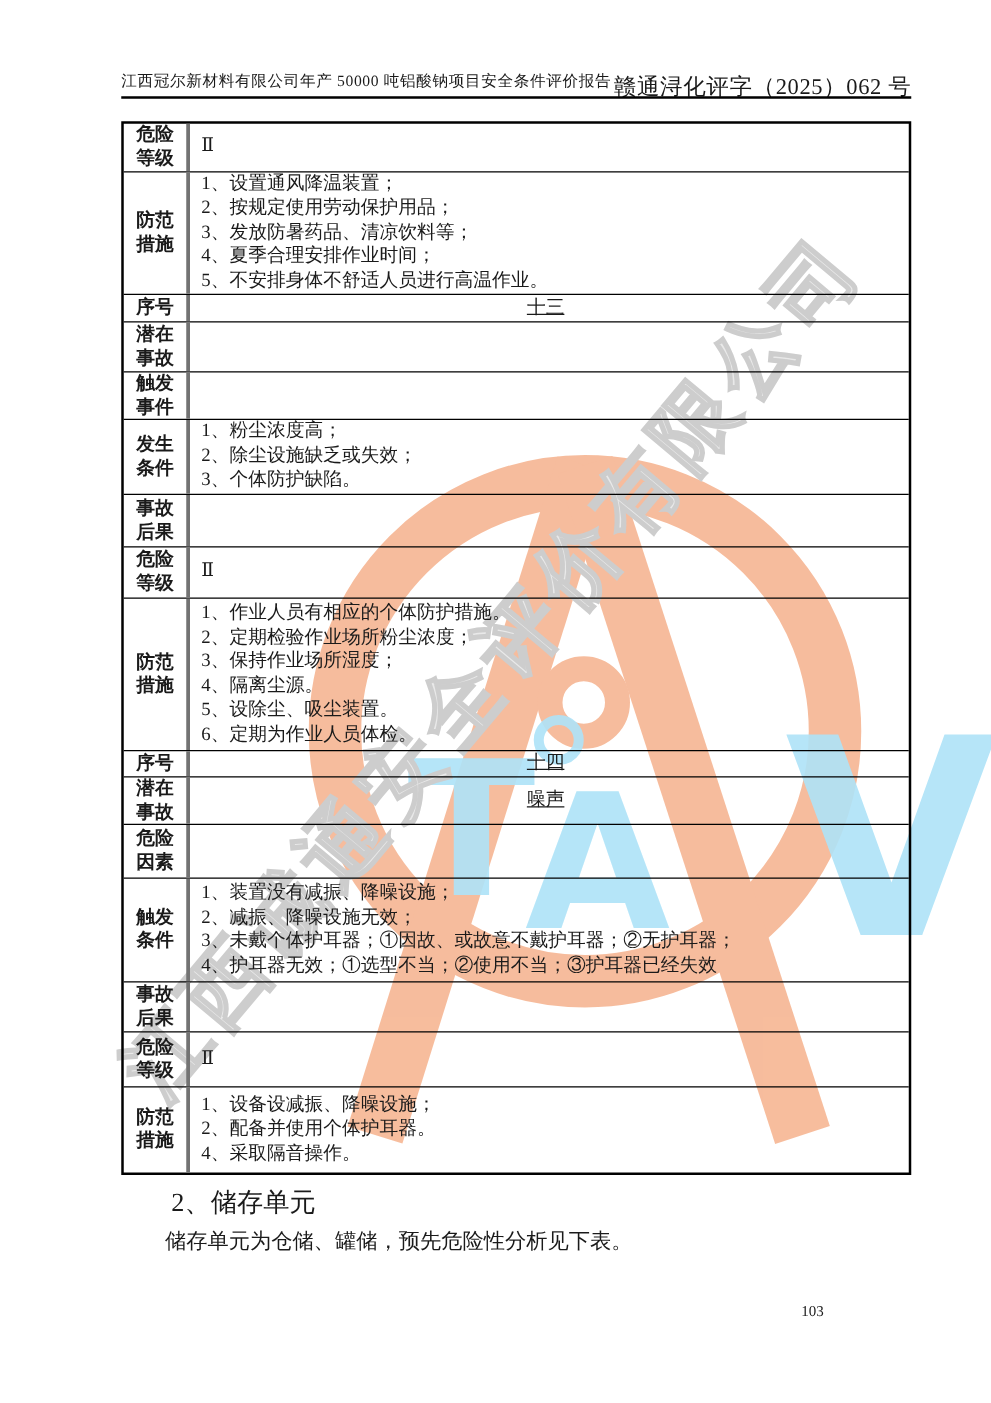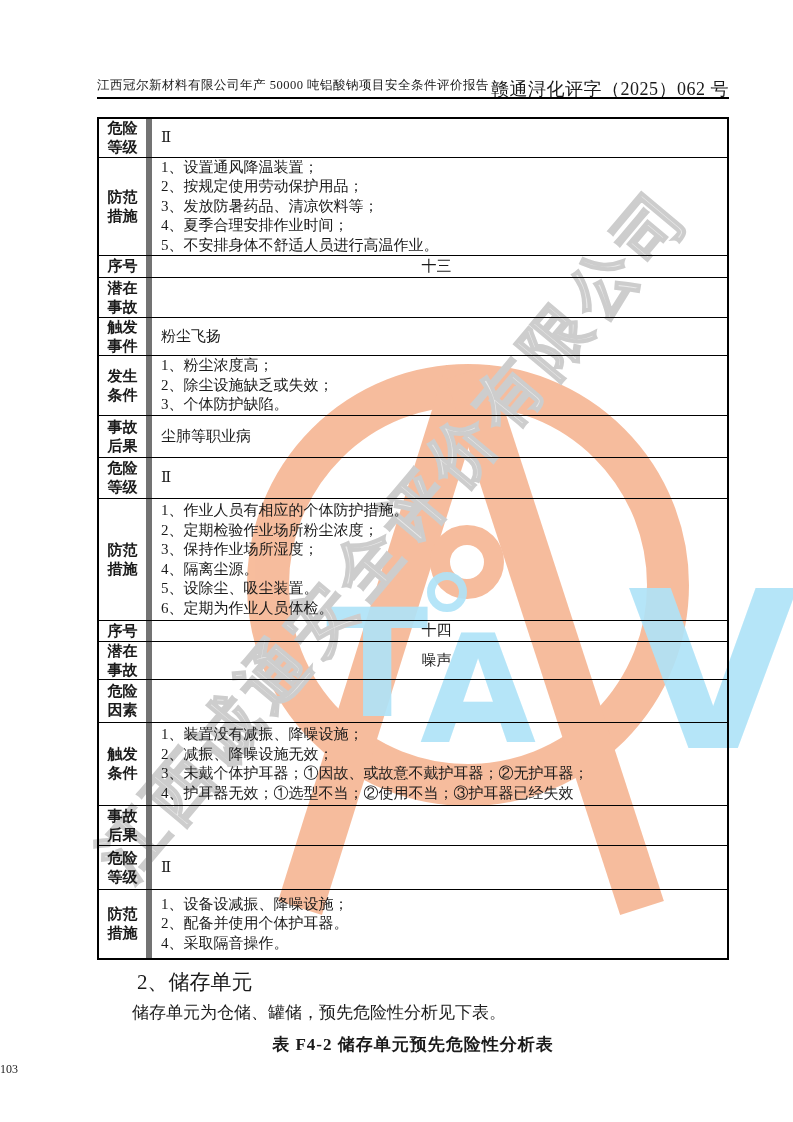--- a/index.html
+++ b/index.html
@@ -10,46 +10,46 @@
   
   .watermark { position:absolute; inset:0; z-index:0; pointer-events:none; }
   .wm-text {
     position:absolute; left:78px; top:840px; width:980px;
     transform:rotate(-50deg); transform-origin:0 0;
     font-size:66px; letter-spacing:7px; font-weight:bold; white-space:nowrap;
     color:#e9e9e9; -webkit-text-stroke:2px #cdcdcd;
   }
 
   
-  .content { position:absolute; inset:0; z-index:1;margin-top:20px; }
+  .content { position:absolute; inset:0; z-index:1; }
 
   .header-left  { position:absolute; left:97px;  top:57px; font-size:12.5px; letter-spacing:0.5px; }
   .header-right { position:absolute; right:64px; top:57px; font-size:18px; letter-spacing:0.5px; }
   .header-rule  { position:absolute; left:97px; right:64px; top:77px; border-top:2px solid #000; }
 
   .pha-table { position:absolute; left:97px; top:97px; width:632px; border:2px solid #000; }
   .t-row { display:flex; border-bottom:1px solid #000; }
   .t-row:last-child { border-bottom:none; }
   .t-label {
-    width:53px; flex:0 0 53px; border-right:6px solid #737373;
+    width:53px; flex:0 0 53px; border-right:3px solid #737373;
     display:flex; align-items:center; justify-content:center;
     font-weight:bold; font-size:15px; line-height:19px; text-align:center;
     white-space:pre-line;
   }
   .t-value {
     flex:1; display:flex; align-items:center;
     font-size:15px; line-height:19.5px; padding:2px 6px 2px 9px;
     white-space:pre-line;
   }
-  .t-row.center .t-value { justify-content:center; text-align:center; padding-left:0; }
+  .t-row.center .t-value { justify-content:center; text-align:center; padding-left:0;text-decoration:underline; }
 
   .sec-heading { position:absolute; left:137px; top:948px;  font-size:21px; }
   .sec-para    { position:absolute; left:132px; top:981px;  font-size:17px;font-family:Liberation Serif, serif; }
   .tbl-caption { position:absolute; left:97px; width:632px; top:1013px; font-size:17px; font-weight:bold; text-align:center; letter-spacing:1px; }
-  .page-num    { position:absolute; left:0; width:659px; top:1042px; font-size:12px; text-align:left; }
+  .page-num    { position:absolute; left:0; width:659px; top:1042px; font-size:12px; text-align:right; }
 
   .logo-letter { font-family:"DejaVu Sans","Liberation Sans",sans-serif; font-weight:bold; }
 </style>
 </head>
 <body>
 
 <div class="page">
 
   <div class="watermark">
     <svg width="793" height="1122" viewBox="0 0 793 1122">
@@ -93,33 +93,31 @@
           <div class="t-label">序号</div>
           <div class="t-value">十三</div>
         </div>
       <div class="t-row" style="height:40px">
           <div class="t-label">潜在
 事故</div>
         </div>
       <div class="t-row" style="height:38px">
           <div class="t-label">触发
 事件</div>
-          <div class="t-value">粉尘飞扬</div>
         </div>
       <div class="t-row" style="height:60px">
           <div class="t-label">发生
 条件</div>
           <div class="t-value">1、粉尘浓度高；
 2、除尘设施缺乏或失效；
 3、个体防护缺陷。</div>
         </div>
       <div class="t-row" style="height:42px">
           <div class="t-label">事故
 后果</div>
-          <div class="t-value">尘肺等职业病</div>
         </div>
       <div class="t-row" style="height:41px">
           <div class="t-label">危险
 等级</div>
           <div class="t-value">Ⅱ</div>
         </div>
       <div class="t-row" style="height:122px">
           <div class="t-label">防范
 措施</div>
           <div class="t-value">1、作业人员有相应的个体防护措施。
@@ -163,17 +161,16 @@
           <div class="t-label">防范
 措施</div>
           <div class="t-value">1、设备设减振、降噪设施；
 2、配备并使用个体护耳器。
 4、采取隔音操作。</div>
         </div>
     </div>
 
     <div class="sec-heading">2、储存单元</div>
     <div class="sec-para">储存单元为仓储、罐储，预先危险性分析见下表。</div>
-    <div class="tbl-caption">表 F4-2  储存单元预先危险性分析表</div>
     <div class="page-num">103</div>
   </div>
 
 </div>
 
 </body></html>

